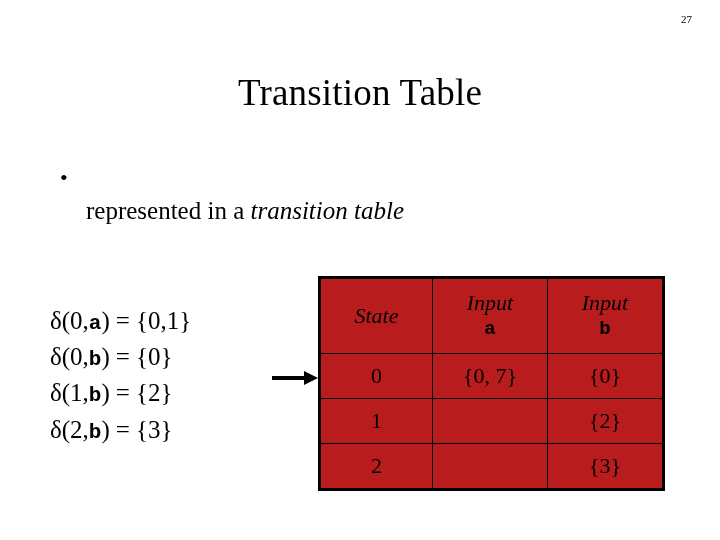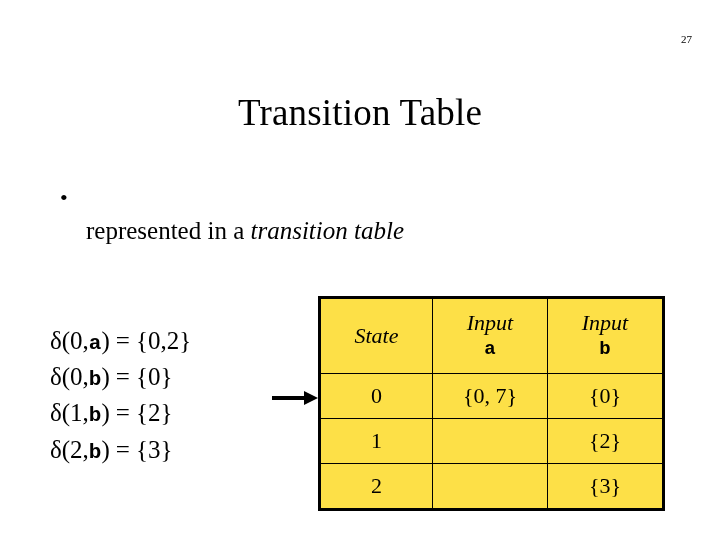--- a/index.html
+++ b/index.html
@@ -13,21 +13,20 @@
     background: #ffffff;
     font-family: "Liberation Serif", "DejaVu Serif", serif;
     color: #000000;
     overflow: hidden;
   }
   .slide {
     position: relative;
     width: 720px;
     height: 424px;
     background: #ffffff;
-    margin-top: 20px;
   }
 
   
   .page-number {
     position: absolute;
     top: 14px;
     right: 28px;
     font-family: "Liberation Serif", "DejaVu Serif", serif;
     font-size: 11px;
     line-height: 1;
@@ -120,21 +119,21 @@
     top: 276px;
     width: 344px;
     height: 208px;
   }
   table.transition-table {
     border-collapse: collapse;
     width: 344px;
     height: 208px;
     table-layout: fixed;
     border: 3px solid #000000;
-    background: #fde047;
+    background: #b91c1c;
   }
   table.transition-table col.col-state  { width: 113px; }
   table.transition-table col.col-input-a { width: 115px; }
   table.transition-table col.col-input-b { width: 116px; }
 
   table.transition-table th,
   table.transition-table td {
     border: 1.5px solid #000000;
     text-align: center;
     vertical-align: middle;
@@ -181,21 +180,21 @@
   <div class="slide-title">Transition Table</div>
 
   <div class="bullet-block">
     <div class="bullet-row">
       <span class="bullet-marker">•</span>
       <span class="bullet-text"><br><span>represented in a </span><em class="italic-term">transition table</em></span>
     </div>
   </div>
 
   <div class="delta-list">
-    <div class="delta-line"><span>δ(0,</span><span class="mono-sym">a</span><span>)</span><span class="delta-eq-gap"></span><span>=</span><span class="delta-eq-gap"></span><span>{0,2}</span></div>
+    <div class="delta-line"><span>δ(0,</span><span class="mono-sym">a</span><span>)</span><span class="delta-eq-gap"></span><span>=</span><span class="delta-eq-gap"></span><span>{0,1}</span></div>
     <div class="delta-line"><span>δ(0,</span><span class="mono-sym">b</span><span>)</span><span class="delta-eq-gap"></span><span>=</span><span class="delta-eq-gap"></span><span>{0}</span></div>
     <div class="delta-line"><span>δ(1,</span><span class="mono-sym">b</span><span>)</span><span class="delta-eq-gap"></span><span>=</span><span class="delta-eq-gap"></span><span>{2}</span></div>
     <div class="delta-line"><span>δ(2,</span><span class="mono-sym">b</span><span>)</span><span class="delta-eq-gap"></span><span>=</span><span class="delta-eq-gap"></span><span>{3}</span></div>
   </div>
 
   <div class="arrow-connector">
     <svg width="46" height="24" viewBox="0 0 46 24" aria-hidden="true">
       <line x1="0" y1="12" x2="34" y2="12" stroke="#000000" stroke-width="4"></line>
       <polygon points="32,5 46,12 32,19" fill="#000000"></polygon>
     </svg>

